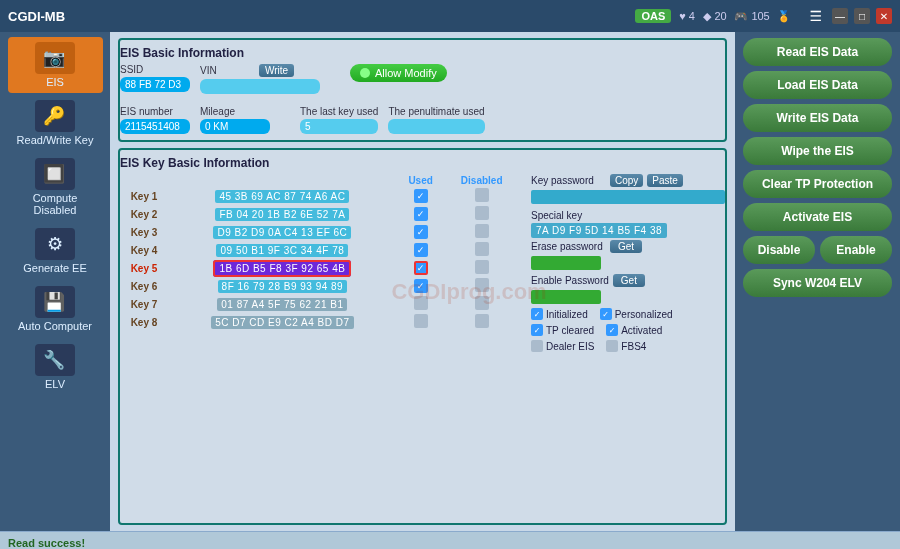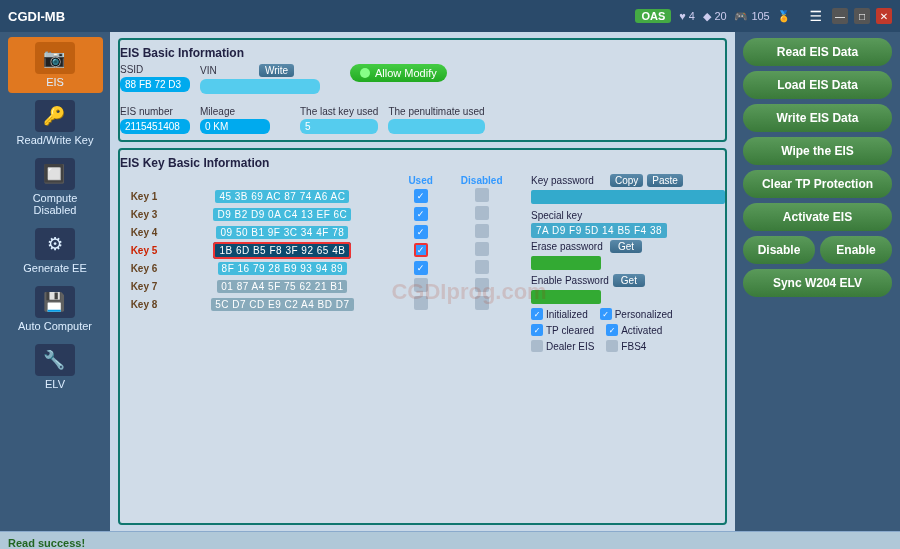--- a/index.html
+++ b/index.html
@@ -161,21 +161,21 @@
     .key-bytes {
       background: #00aaee;
       color: white;
       padding: 1px 4px;
       border-radius: 2px;
       font-size: 10px;
       letter-spacing: 0.5px;
     }
     .key-bytes.used { background: #44bbdd; }
     .key-bytes.highlighted {
-      background: #0c4a6e;
+      background: #6d28d9;
       border: 2px solid #ee3333;
       border-radius: 3px;
     }
     .checkbox-blue {
       width: 14px; height: 14px;
       background: #3399ff;
       border-radius: 2px;
       display: inline-flex; align-items: center; justify-content: center;
       color: white; font-size: 9px;
     }
@@ -386,20 +386,26 @@
                   <th></th>
                   <th style="color:#3399ff;">Used</th>
                   <th style="color:#3399ff;">Disabled</th>
                 </tr>
               </thead>
               <tbody id="key-table-body">
 
               <tr>
                     <td class="key-label">Key 1</td>
                     <td><span class="key-bytes used">45 3B 69 AC 87 74 A6 AC</span></td>
+                    <td><span class="checkbox-blue">✓</span></td>
+                    <td><span class="checkbox-empty"></span></td>
+                  </tr>
+                  <tr>
+                    <td class="key-label">Key 2</td>
+                    <td><span class="key-bytes used">FB 04 20 1B B2 6E 52 7A</span></td>
                     <td><span class="checkbox-blue">✓</span></td>
                     <td><span class="checkbox-empty"></span></td>
                   </tr>
                   <tr>
                     <td class="key-label">Key 3</td>
                     <td><span class="key-bytes used">D9 B2 D9 0A C4 13 EF 6C</span></td>
                     <td><span class="checkbox-blue">✓</span></td>
                     <td><span class="checkbox-empty"></span></td>
                   </tr>
                   <tr>

